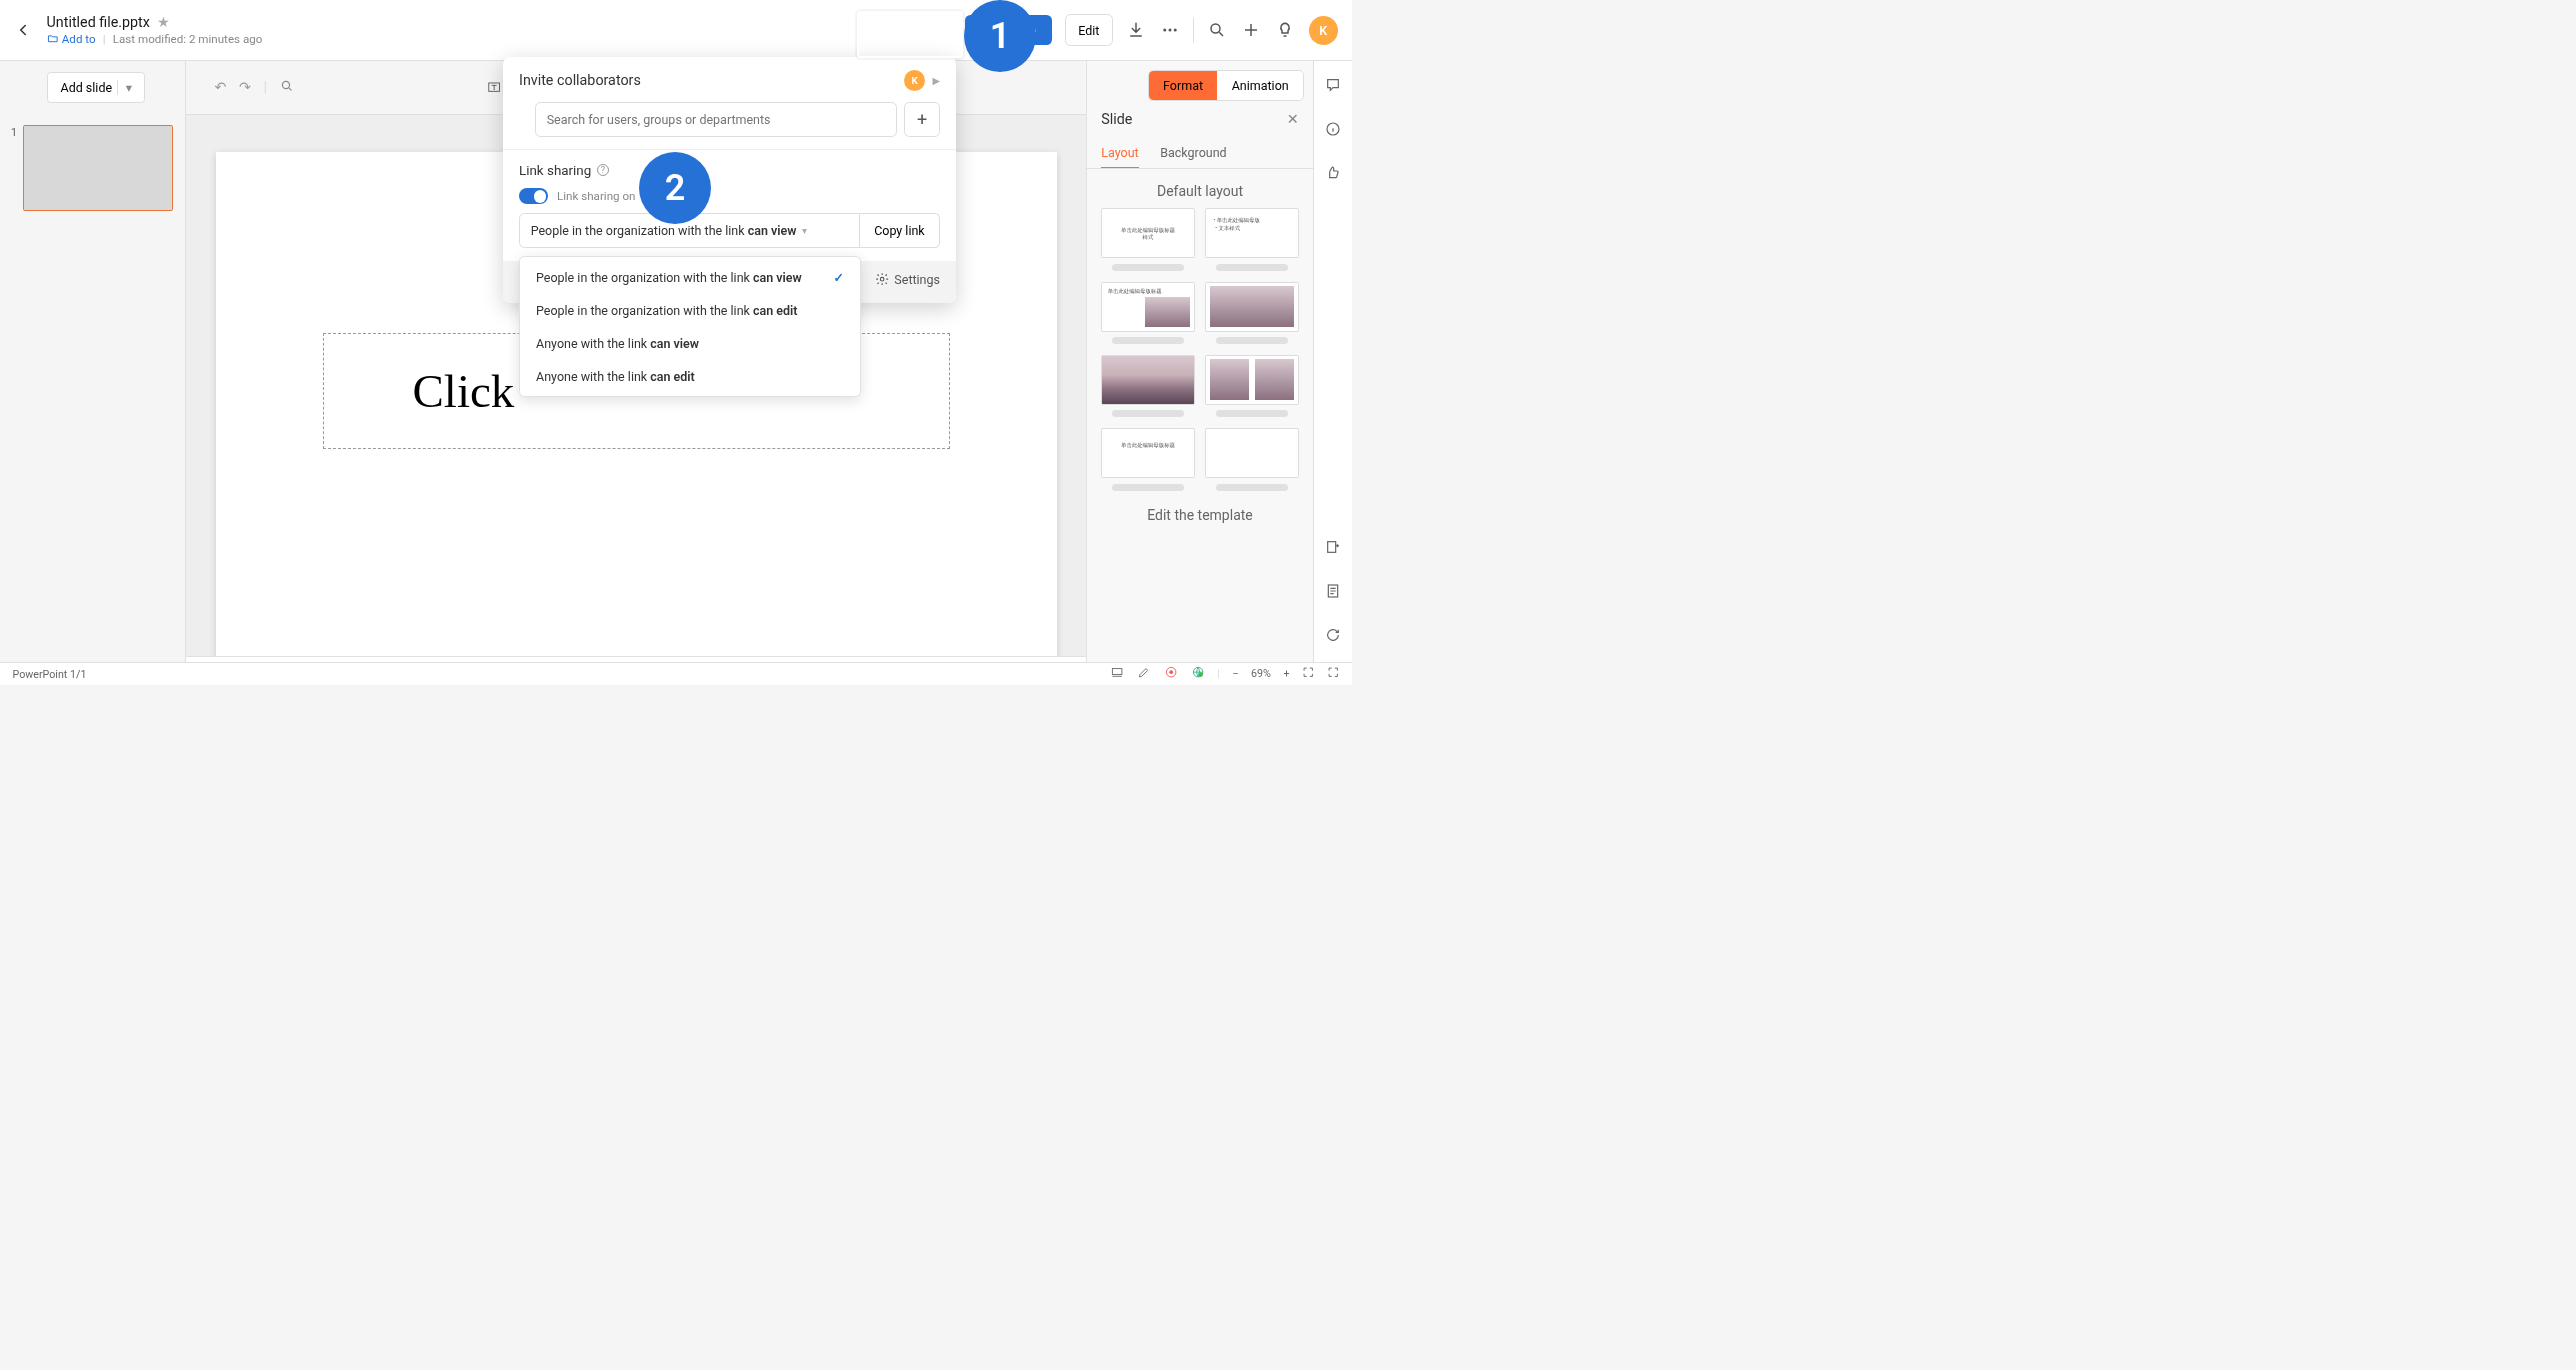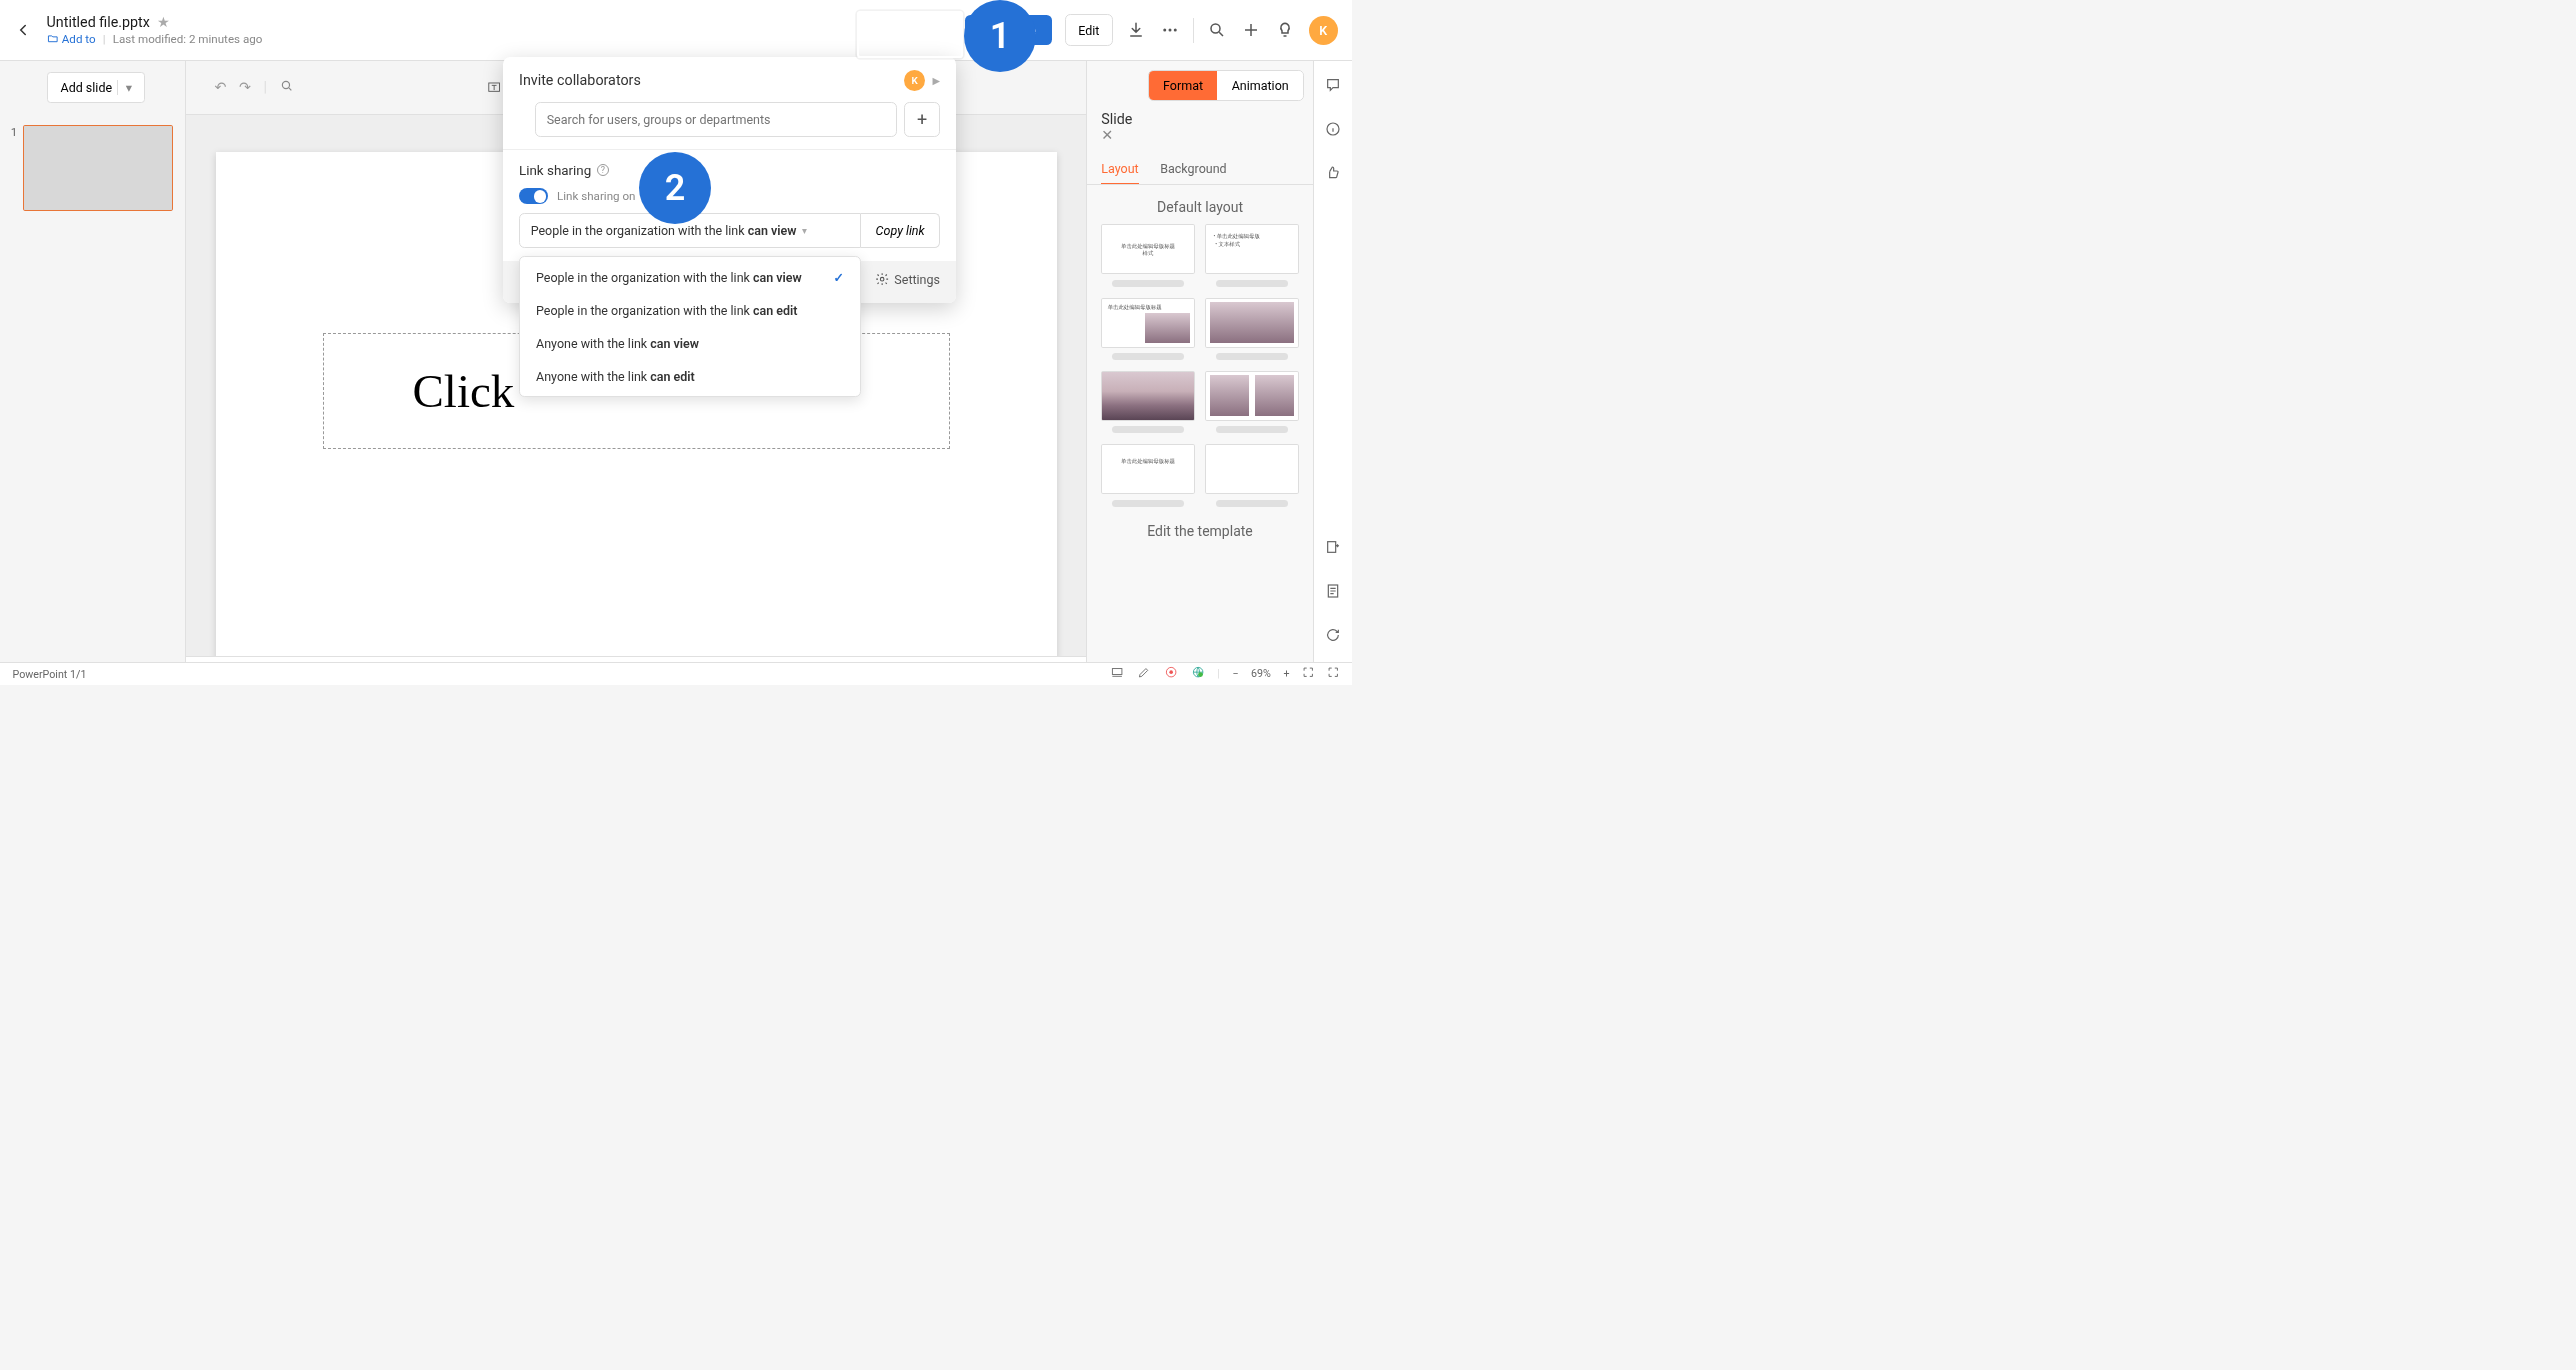--- a/index.html
+++ b/index.html
@@ -40,21 +40,21 @@
 .title-text { font-family: Liberation Serif, serif; font-size: 47px; color: #000; }
 .subtitle-box { position: absolute; top: 306px; left: 107px; right: 107px; height: 116px; border: 0.9px dashed #999; display: flex; align-items: flex-start; justify-content: center; padding-top: 12.5px; }
 .subtitle-text { font-family: "Times New Roman", serif; font-size: 23px; color: #000; }
 
 .remarks { position: absolute; bottom: 0; left: 0; right: 0; height: 29px; border-top: 0.9px solid #e0e0e0; background: #fff; padding: 5.4px 10.7px; font-size: 11.6px; color: #888; }
 
 .right-panel { width: 227px; background: #f8f8f8; border-left: 0.9px solid #e0e0e0; position: relative; }
 .format-tabs { display: flex; position: absolute; top: 9px; right: 9px; border: 0.9px solid #ddd; border-radius: 5.4px; overflow: hidden; }
 .format-tab { padding: 7.2px 14.3px; font-size: 12.5px; background: #fff; cursor: pointer; }
 .format-tab.active { background: #ff6b35; color: #000000; }
-.panel-header { padding: 50px 14.3px 10.7px; display: flex; justify-content: space-between; align-items: flex-start; flex-direction: column; }
+.panel-header { padding: 50px 14.3px 10.7px; display: flex; justify-content: space-between; align-items: flex-end; }
 .panel-title { font-size: 14.3px; color: #333; }
 .close-x { cursor: pointer; color: #888; }
 .sub-tabs { display: flex; gap: 21.5px; padding: 0 14.3px; border-bottom: 0.9px solid #e0e0e0; }
 .sub-tab { padding: 7.2px 0; font-size: 12.5px; color: #666; cursor: pointer; }
 .sub-tab.active { color: #ff6b35; border-bottom: 1.8px solid #ff6b35; }
 .layout-section { padding: 14.3px; overflow-y: auto; height: 483px; }
 .section-label { font-size: 14px; color: #666; margin-bottom: 9px; text-align: center; }
 .layout-grid { display: grid; grid-template-columns: 1fr 1fr; gap: 10.7px; margin-bottom: 16px; }
 .layout-item { display: flex; flex-direction: column; gap: 5.4px; }
 .layout-preview { width: 100%; height: 50px; background: #fff; border: 0.9px solid #ddd; border-radius: 1.8px; position: relative; overflow: hidden; }
@@ -78,21 +78,21 @@
 .plus-btn { width: 36px; border: 0.9px solid #ddd; border-radius: 5.4px; background: #fff; cursor: pointer; font-size: 18px; color: #555; }
 .link-sharing-header { display: flex; align-items: center; gap: 5.4px; font-size: 13.4px; color: #333; }
 .help-icon { width: 12.5px; height: 12.5px; border: 0.9px solid #999; border-radius: 50%; font-size: 9px; display: flex; align-items: center; justify-content: center; color: #999; }
 .toggle-row { display: flex; align-items: center; gap: 9px; margin-top: 10.7px; }
 .toggle { width: 29px; height: 16px; background: #2571d6; border-radius: 8px; position: relative; cursor: pointer; }
 .toggle-knob { position: absolute; right: 1.8px; top: 1.8px; width: 12.5px; height: 12.5px; background: #fff; border-radius: 50%; }
 .toggle-label { font-size: 11.6px; color: #888; }
 .perm-row { display: flex; margin-top: 9px; }
 .perm-select { flex: 1; border: 0.9px solid #ddd; border-radius: 5.4px 0 0 5.4px; padding: 9px 10.7px; font-size: 12.5px; color: #333; display: flex; align-items: center; gap: 5.4px; cursor: pointer; }
 .perm-select .bold { font-weight: 600; }
-.copy-btn { border: 0.9px solid #ddd; border-left: none; border-radius: 0 5.4px 5.4px 0; padding: 9px 14.3px; font-size: 12.5px; background: #fff; cursor: pointer; font-style: italic; }
+.copy-btn { border: 0.9px solid #ddd; border-left: none; border-radius: 0 5.4px 5.4px 0; padding: 9px 14.3px; font-size: 12.5px; background: #fff; cursor: pointer; }
 .dropdown { position: absolute; top: 199px; left: 16px; width: 342px; background: #fff; border: 0.9px solid #e0e0e0; border-radius: 5.4px; box-shadow: 0 3.6px 14.3px rgba(0,0,0,0.12); z-index: 60; padding: 3.6px 0; }
 .dropdown-item { padding: 9px 16px; font-size: 12.5px; color: #333; cursor: pointer; display: flex; justify-content: space-between; align-items: center; }
 .dropdown-item .bold { font-weight: 600; }
 .check { color: #2571d6; font-weight: bold; }
 .settings-row { padding: 10.7px 16px 16px; display: flex; justify-content: flex-end; align-items: center; gap: 5.4px; color: #555; font-size: 12.5px; cursor: pointer; background: #f3f3f3; border-radius: 0 0 7.2px 7.2px; }
 
 .callout { position: absolute; width: 72px; height: 72px; background: #2571d6; border-radius: 50%; color: #fff; font-size: 36px; font-weight: 600; display: flex; align-items: center; justify-content: center; z-index: 100; }
 .callout-1 { top: 0px; left: 964px; }
 .callout-2 { top: 152px; left: 639px; }
 .share-highlight { position: absolute; top: 10.7px; left: 857px; width: 106px; height: 47px; border: 2.7px solid #fff; border-radius: 3.6px; z-index: 55; box-shadow: 0 0 0 1.8px rgba(0,0,0,0.05); }

